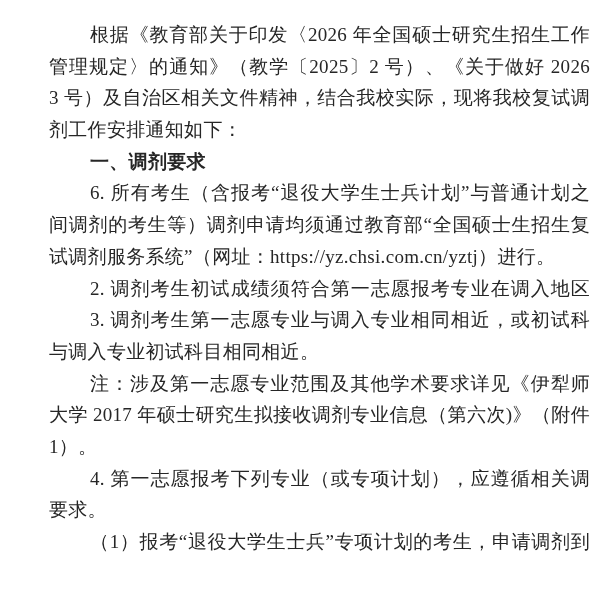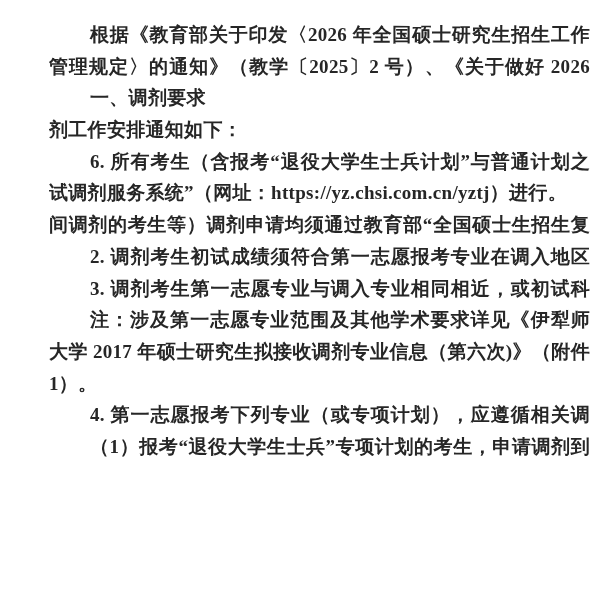--- a/index.html
+++ b/index.html
@@ -23,43 +23,45 @@
     overflow: hidden;
   }
   .line {
     font-size: 19px;
     line-height: 31.7px;
     height: 31.7px;
     overflow: hidden;
     text-align: justify;
     text-align-last: justify;
     letter-spacing: 0.3px;
-    font-weight: bold;
   }
   .line.last {
     text-align-last: left;
   }
   .line.indent {
     text-indent: 41px;
   }
   .line.bold {
     font-weight: 700;
   }
 </style>
 </head>
 <body>
 
 <div class="page">
   <div class="line indent">根据《教育部关于印发〈2026 年全国硕士研究生招生工作</div>
   <div class="line">管理规定〉的通知》（教学〔2025〕2 号）、《关于做好 2026</div>
+  <div class="line">3 号）及自治区相关文件精神，结合我校实际，现将我校复试调</div>
+  <div class="line last">剂工作安排通知如下：</div>
   <div class="line indent bold last">一、调剂要求</div>
-  <div class="line last">剂工作安排通知如下：</div>
   <div class="line indent">6. 所有考生（含报考“退役大学生士兵计划”与普通计划之</div>
+  <div class="line">间调剂的考生等）调剂申请均须通过教育部“全国硕士生招生复</div>
   <div class="line last">试调剂服务系统”（网址：https://yz.chsi.com.cn/yztj）进行。</div>
-  <div class="line">间调剂的考生等）调剂申请均须通过教育部“全国硕士生招生复</div>
   <div class="line indent">2. 调剂考生初试成绩须符合第一志愿报考专业在调入地区</div>
   <div class="line indent">3. 调剂考生第一志愿专业与调入专业相同相近，或初试科目</div>
+  <div class="line last">与调入专业初试科目相同相近。</div>
   <div class="line indent">注：涉及第一志愿专业范围及其他学术要求详见《伊犁师范</div>
   <div class="line">大学 2017 年硕士研究生拟接收调剂专业信息（第六次)》（附件</div>
   <div class="line last">1）。</div>
   <div class="line indent">4. 第一志愿报考下列专业（或专项计划），应遵循相关调剂</div>
+  <div class="line last">要求。</div>
   <div class="line indent">（1）报考“退役大学生士兵”专项计划的考生，申请调剂到普</div>
 </div>
 
 </body></html>

